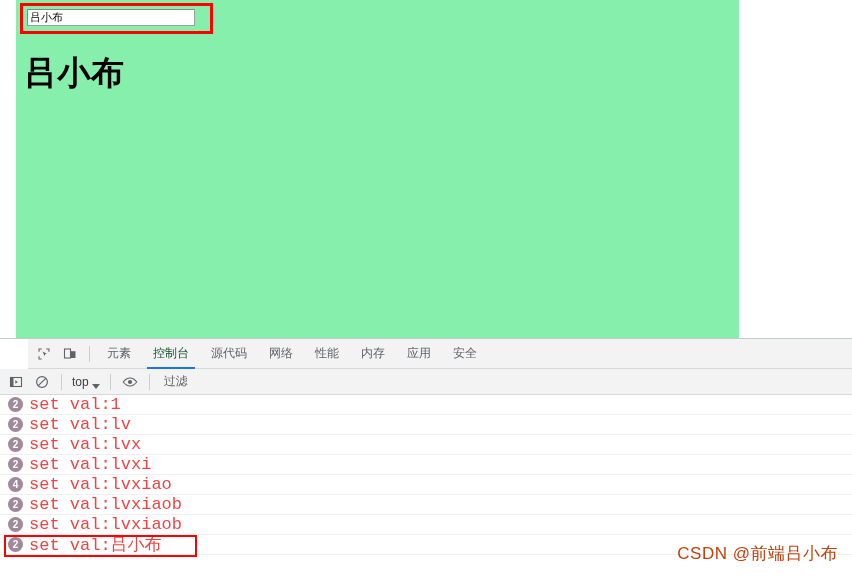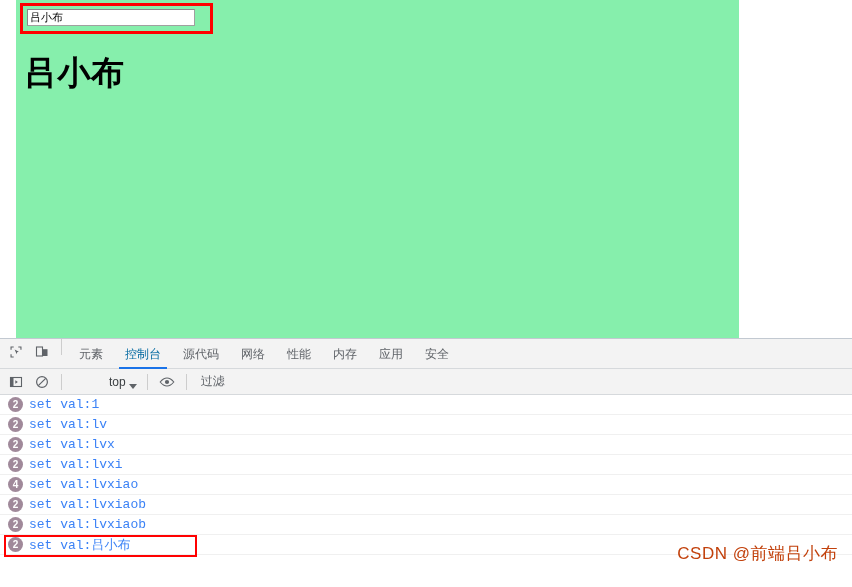--- a/index.html
+++ b/index.html
@@ -96,21 +96,23 @@
     border-top: 1px solid #c2c9d1;
     box-sizing: border-box;
   }
 
   .dt-tabbar {
     position: relative;
     height: 30px;
     background: #f3f3f3;
     border-bottom: 1px solid #d6d9dc;
     display: flex;
-    box-sizing: border-box;
+    align-items: center;
+    box-sizing: border-box;
+    margin-left: 28px;
   }
 
   .dt-iconbtn {
     width: 26px;
     height: 26px;
     display: flex;
     align-items: center;
     justify-content: center;
     cursor: pointer;
   }
@@ -136,21 +138,21 @@
     gap: 4px;
     padding: 0 11px;
     font-size: 12px;
     color: #5f6368;
     height: 30px;
     box-sizing: border-box;
     cursor: pointer;
     white-space: nowrap;
   }
   .dt-tab.selected {
-    color: #0369a1;
+    color: #14532d;
   }
   .dt-tab.selected::after {
     content: "";
     position: absolute;
     left: 5px;
     right: 5px;
     bottom: 0;
     height: 2px;
     background: #1a73e8;
   }
@@ -170,21 +172,20 @@
   }
 
   .ctx-select {
     display: flex;
     align-items: flex-end;
     gap: 3px;
     font-size: 12px;
     color: #3c4043;
     padding: 0 4px;
     cursor: pointer;
-    margin-left: 37px;
   }
   .caret {
     width: 0; height: 0;
     border-left: 4px solid transparent;
     border-right: 4px solid transparent;
     border-top: 5px solid #5f6368;
     margin-top: 2px;
   }
 
   .filter-input {
@@ -228,22 +229,22 @@
     font-family: "Liberation Sans", sans-serif;
     font-size: 10px;
     font-weight: bold;
     line-height: 15px;
     text-align: center;
     margin-right: 6px;
   }
 
   .msg-text {
     font-family: "Liberation Mono", monospace;
-    font-size: 13px;
-    color: #3b82f6;
+    font-size: 17px;
+    color: #ef4444;
     white-space: pre;
     text-align: center;
   }
 
   .redbox-msg {
     position: absolute;
     left: 4px;
     top: 0px;
     width: 193px;
     height: 22px;

